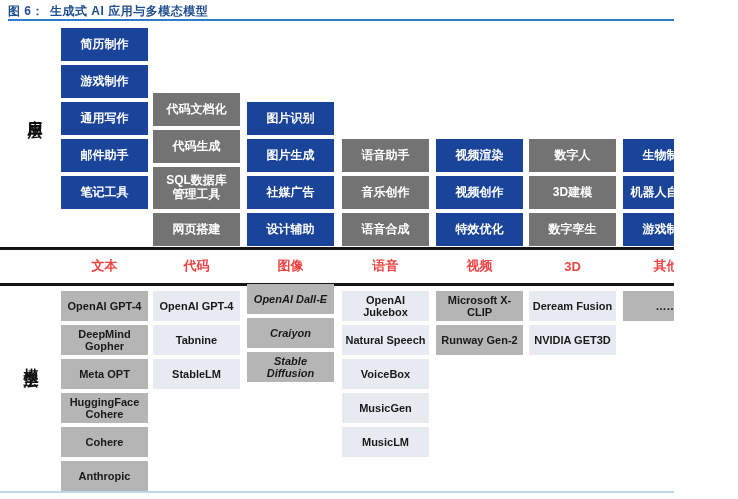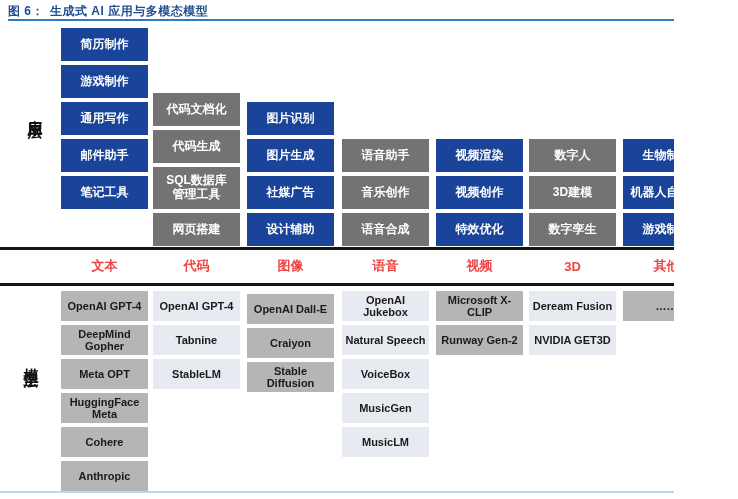--- a/index.html
+++ b/index.html
@@ -133,32 +133,32 @@
   <div class="cat-header" style="left:342px;">语音</div>
   <div class="cat-header" style="left:436px;">视频</div>
   <div class="cat-header" style="left:529px;">3D</div>
   <div class="cat-header" style="left:623px;">其他</div>
   <div class="black-line" id="line-bottom"></div>
 
   <div class="col gray" style="left:61px;top:291px;">
     <div class="model-box">OpenAI GPT-4</div>
     <div class="model-box">DeepMind Gopher</div>
     <div class="model-box">Meta OPT</div>
-    <div class="model-box">HuggingFace Meta</div>
+    <div class="model-box">HuggingFace Cohere</div>
     <div class="model-box">Cohere</div>
     <div class="model-box">Anthropic</div>
   </div>
 
   <div class="col lgray" style="left:153px;top:291px;">
     <div class="model-box">OpenAI GPT-4</div>
     <div class="model-box">Tabnine</div>
     <div class="model-box">StableLM</div>
   </div>
 
-  <div class="col gray" style="left:247px;top:294px;">
+  <div class="col gray" style="left:247px;top:284px;font-style:italic;">
     <div class="model-box">OpenAI Dall-E</div>
     <div class="model-box">Craiyon</div>
     <div class="model-box">Stable Diffusion</div>
   </div>
 
   <div class="col lgray" style="left:342px;top:291px;">
     <div class="model-box">OpenAI Jukebox</div>
     <div class="model-box">Natural Speech</div>
     <div class="model-box">VoiceBox</div>
     <div class="model-box">MusicGen</div>

